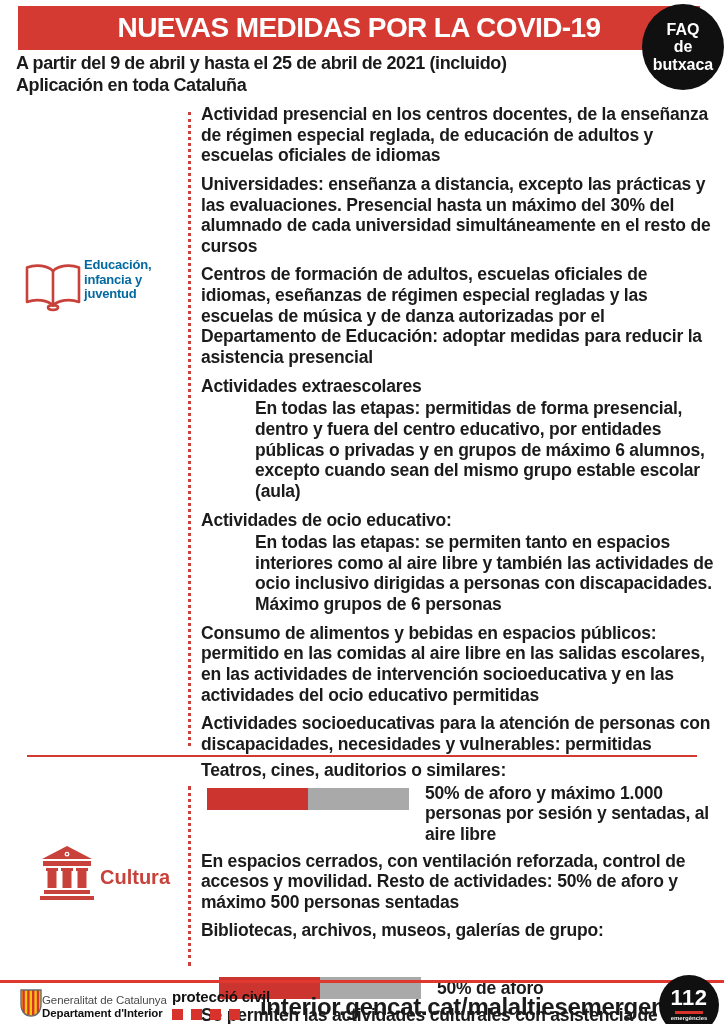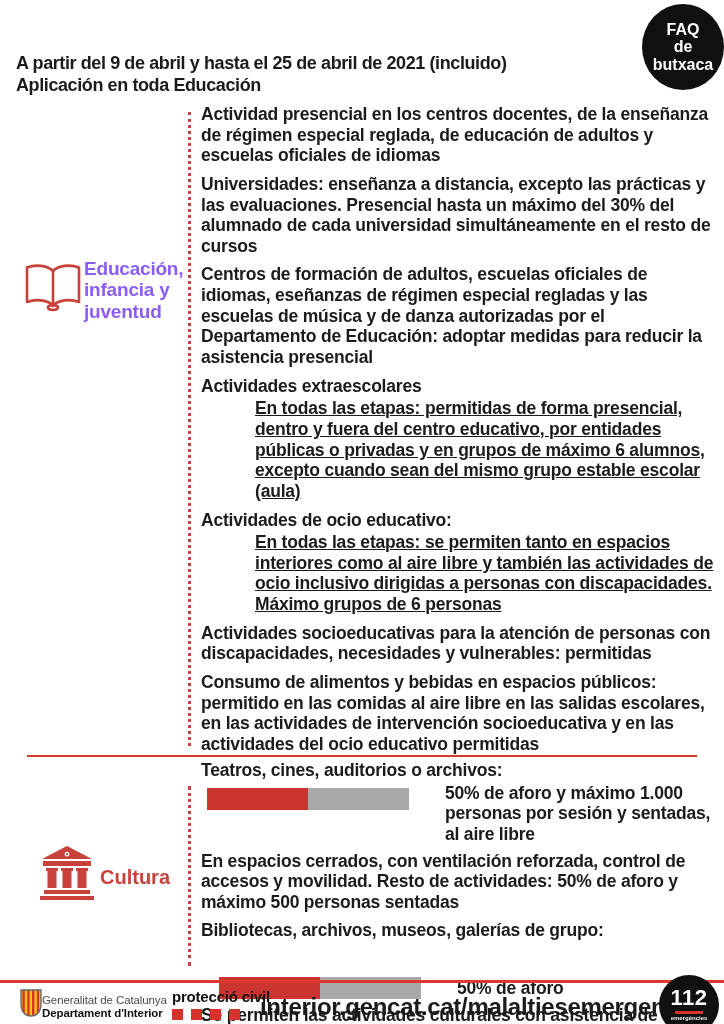--- a/index.html
+++ b/index.html
@@ -20,41 +20,41 @@
     background: #101010; border-radius: 50%; color: #fff;
     display: flex; flex-direction: column; align-items: center; justify-content: center;
     font-size: 16px; line-height: 1.07; text-align: right;
   }
   .subtitle { position: absolute; left: 16px; top: 53px; font-size: 18px; line-height: 1.2; letter-spacing: -0.4px; }
 
   
   .book-icon { position: absolute; left: 24px; top: 262px; }
   .edu-label {
     position: absolute; left: 84px; top: 258px; width: 112px;
-    color: #8b5cf6; font-size: 19px; line-height: 1.12; letter-spacing: -0.2px;
+    color: #0369a1; font-size: 13px; line-height: 1.12; letter-spacing: -0.2px;
   }
   .museum-icon { position: absolute; left: 40px; top: 844px; }
   .culture-label { position: absolute; left: 100px; top: 866px; color: #c8423b; font-size: 20px; }
 
   .vline { position: absolute; width: 0; border-left: 3px dotted #c8423b; }
   .vline-edu { left: 188px; top: 112px; height: 634px; }
   .vline-cul { left: 188px; top: 786px; height: 180px; }
 
   
   .content { position: absolute; left: 201px; width: 514px; font-size: 17.5px; line-height: 1.18; letter-spacing: -0.2px; }
   .edu-content { top: 104px; }
   .cul-content { top: 760px; }
   .p { margin: 0 0 8px 0; }
   .h { margin: 0 0 2px 0; }
-  .indent { padding-left: 54px; margin: 0 0 8px 0; text-decoration: underline; }
+  .indent { padding-left: 54px; margin: 0 0 8px 0; }
 
   .section-divider { position: absolute; left: 27px; top: 755px; width: 670px; height: 2px; background: #d43a32; }
 
   
-  .bar-row { display: flex; margin: 2px 0 6px 0; gap: 20px; }
+  .bar-row { display: flex; margin: 2px 0 6px 0; }
   .bar { width: 202px; height: 22px; background: #a9a9a9; position: relative; flex-shrink: 0; margin-top: 5px; }
   .bar-fill { position: absolute; left: 0; top: 0; bottom: 0; background: #cc3430; }
   .bar1 { margin-left: 6px; }
   .bar2 { margin-left: 18px; }
   .bar-caption { margin-left: 16px; width: 292px; }
   .bar-row.centered { align-items: flex-end; margin-top: 31px; }
   .bar-row.centered .bar-caption { margin-top: 4px; }
 
   
   .footer-line { position: absolute; left: 0; top: 980px; width: 724px; height: 3px; background: #df382e; }
@@ -73,28 +73,31 @@
   }
   .badge-112 .num { font-size: 22px; line-height: 1; margin-top: 12px; letter-spacing: 0.5px; }
   .badge-112 .redbar { width: 28px; height: 3px; background: #d8322c; margin: 2px auto 1px auto; }
   .badge-112 .lbl { font-size: 6px; line-height: 1; color: #eee; }
 </style>
 </head>
 <body>
 
 <div class="page">
 
+  <div class="title-bar">
+    <h1>NUEVAS MEDIDAS POR LA COVID-19</h1>
+  </div>
   <div class="faq-badge">
     <div>FAQ</div>
     <div>de</div>
     <div>butxaca</div>
   </div>
   <div class="subtitle">
     <div>A partir del 9 de abril y hasta el 25 de abril de 2021 (incluido)</div>
-    <div>Aplicación en toda Educación</div>
+    <div>Aplicación en toda Cataluña</div>
   </div>
 
   <div class="book-icon">
     <svg width="58" height="50" viewBox="0 0 58 50" fill="none" stroke="#c8423b" stroke-width="2.6" stroke-linejoin="round" stroke-linecap="round">
       <path d="M29 9 C24 3.5 12 2 3 5.5 L3 40 C12 36.5 24 38 29 43.5"></path>
       <path d="M29 9 C34 3.5 46 2 55 5.5 L55 40 C46 36.5 34 38 29 43.5"></path>
       <path d="M29 9 L29 43.5"></path>
       <ellipse cx="29" cy="45.5" rx="5" ry="2.4"></ellipse>
     </svg>
   </div>
@@ -102,22 +105,22 @@
   <div class="vline vline-edu"></div>
 
   <div class="content edu-content">
     <p class="p">Actividad presencial en los centros docentes, de la enseñanza de régimen especial reglada, de educación de adultos y escuelas oficiales de idiomas</p>
     <p class="p">Universidades: enseñanza a distancia, excepto las prácticas y las evaluaciones. Presencial hasta un máximo del 30% del alumnado de cada universidad simultáneamente en el resto de cursos</p>
     <p class="p">Centros de formación de adultos, escuelas oficiales de idiomas, eseñanzas de régimen especial regladas y las escuelas de música y de danza autorizadas por el Departamento de Educación: adoptar medidas para reducir la asistencia presencial</p>
     <p class="h">Actividades extraescolares</p>
     <p class="indent">En todas las etapas: permitidas de forma presencial, dentro y fuera del centro educativo, por entidades públicas o privadas y en grupos de máximo 6 alumnos, excepto cuando sean del mismo grupo estable escolar (aula)</p>
     <p class="h">Actividades de ocio educativo:</p>
     <p class="indent">En todas las etapas: se permiten tanto en espacios interiores como al aire libre y también las actividades de ocio inclusivo dirigidas a personas con discapacidades. Máximo grupos de 6 personas</p>
+    <p class="p">Consumo de alimentos y bebidas en espacios públicos: permitido en las comidas al aire libre en las salidas escolares, en las actividades de intervención socioeducativa y en las actividades del ocio educativo permitidas</p>
     <p class="p">Actividades socioeducativas para la atención de personas con discapacidades, necesidades y vulnerables: permitidas</p>
-    <p class="p">Consumo de alimentos y bebidas en espacios públicos: permitido en las comidas al aire libre en las salidas escolares, en las actividades de intervención socioeducativa y en las actividades del ocio educativo permitidas</p>
   </div>
 
   <div class="section-divider"></div>
 
   <div class="museum-icon">
     <svg width="54" height="56" viewBox="0 0 54 56" fill="#c8423b">
       <polygon points="27,2 52,15 2,15"></polygon>
       <circle cx="27" cy="10.2" r="2.4" fill="#ffffff"></circle>
       <circle cx="27" cy="10.2" r="1.1" fill="#c8423b"></circle>
       <rect x="3" y="17" width="48" height="5"></rect>
@@ -128,21 +131,21 @@
       <rect x="22.5" y="27" width="9" height="17"></rect>
       <rect x="37.5" y="27" width="9" height="17"></rect>
       <rect x="4" y="46" width="46" height="4"></rect>
       <rect x="0" y="52" width="54" height="4"></rect>
     </svg>
   </div>
   <div class="culture-label">Cultura</div>
   <div class="vline vline-cul"></div>
 
   <div class="content cul-content">
-    <p class="h">Teatros, cines, auditorios o archivos:</p>
+    <p class="h">Teatros, cines, auditorios o similares:</p>
     <div class="bar-row">
       <div class="bar bar1">
         <div class="bar-fill" style="width: 50%;"></div>
       </div>
       <div class="bar-caption">50% de aforo y máximo 1.000 personas por sesión y sentadas, al aire libre</div>
     </div>
     <p class="p">En espacios cerrados, con ventilación reforzada, control de accesos y movilidad. Resto de actividades: 50% de aforo y máximo 500 personas sentadas</p>
     <p class="h">Bibliotecas, archivos, museos, galerías de grupo:</p>
     <div class="bar-row centered">
       <div class="bar bar2">

